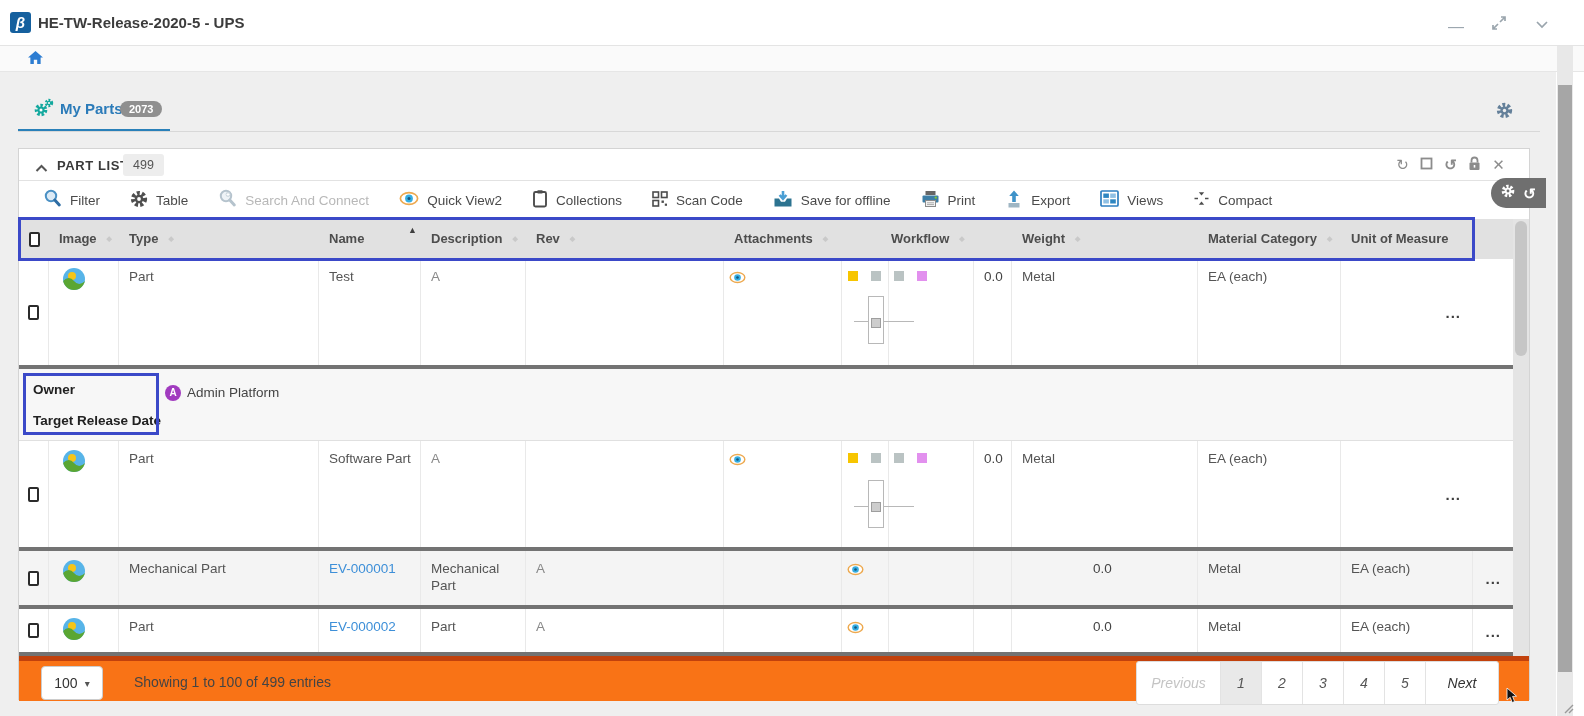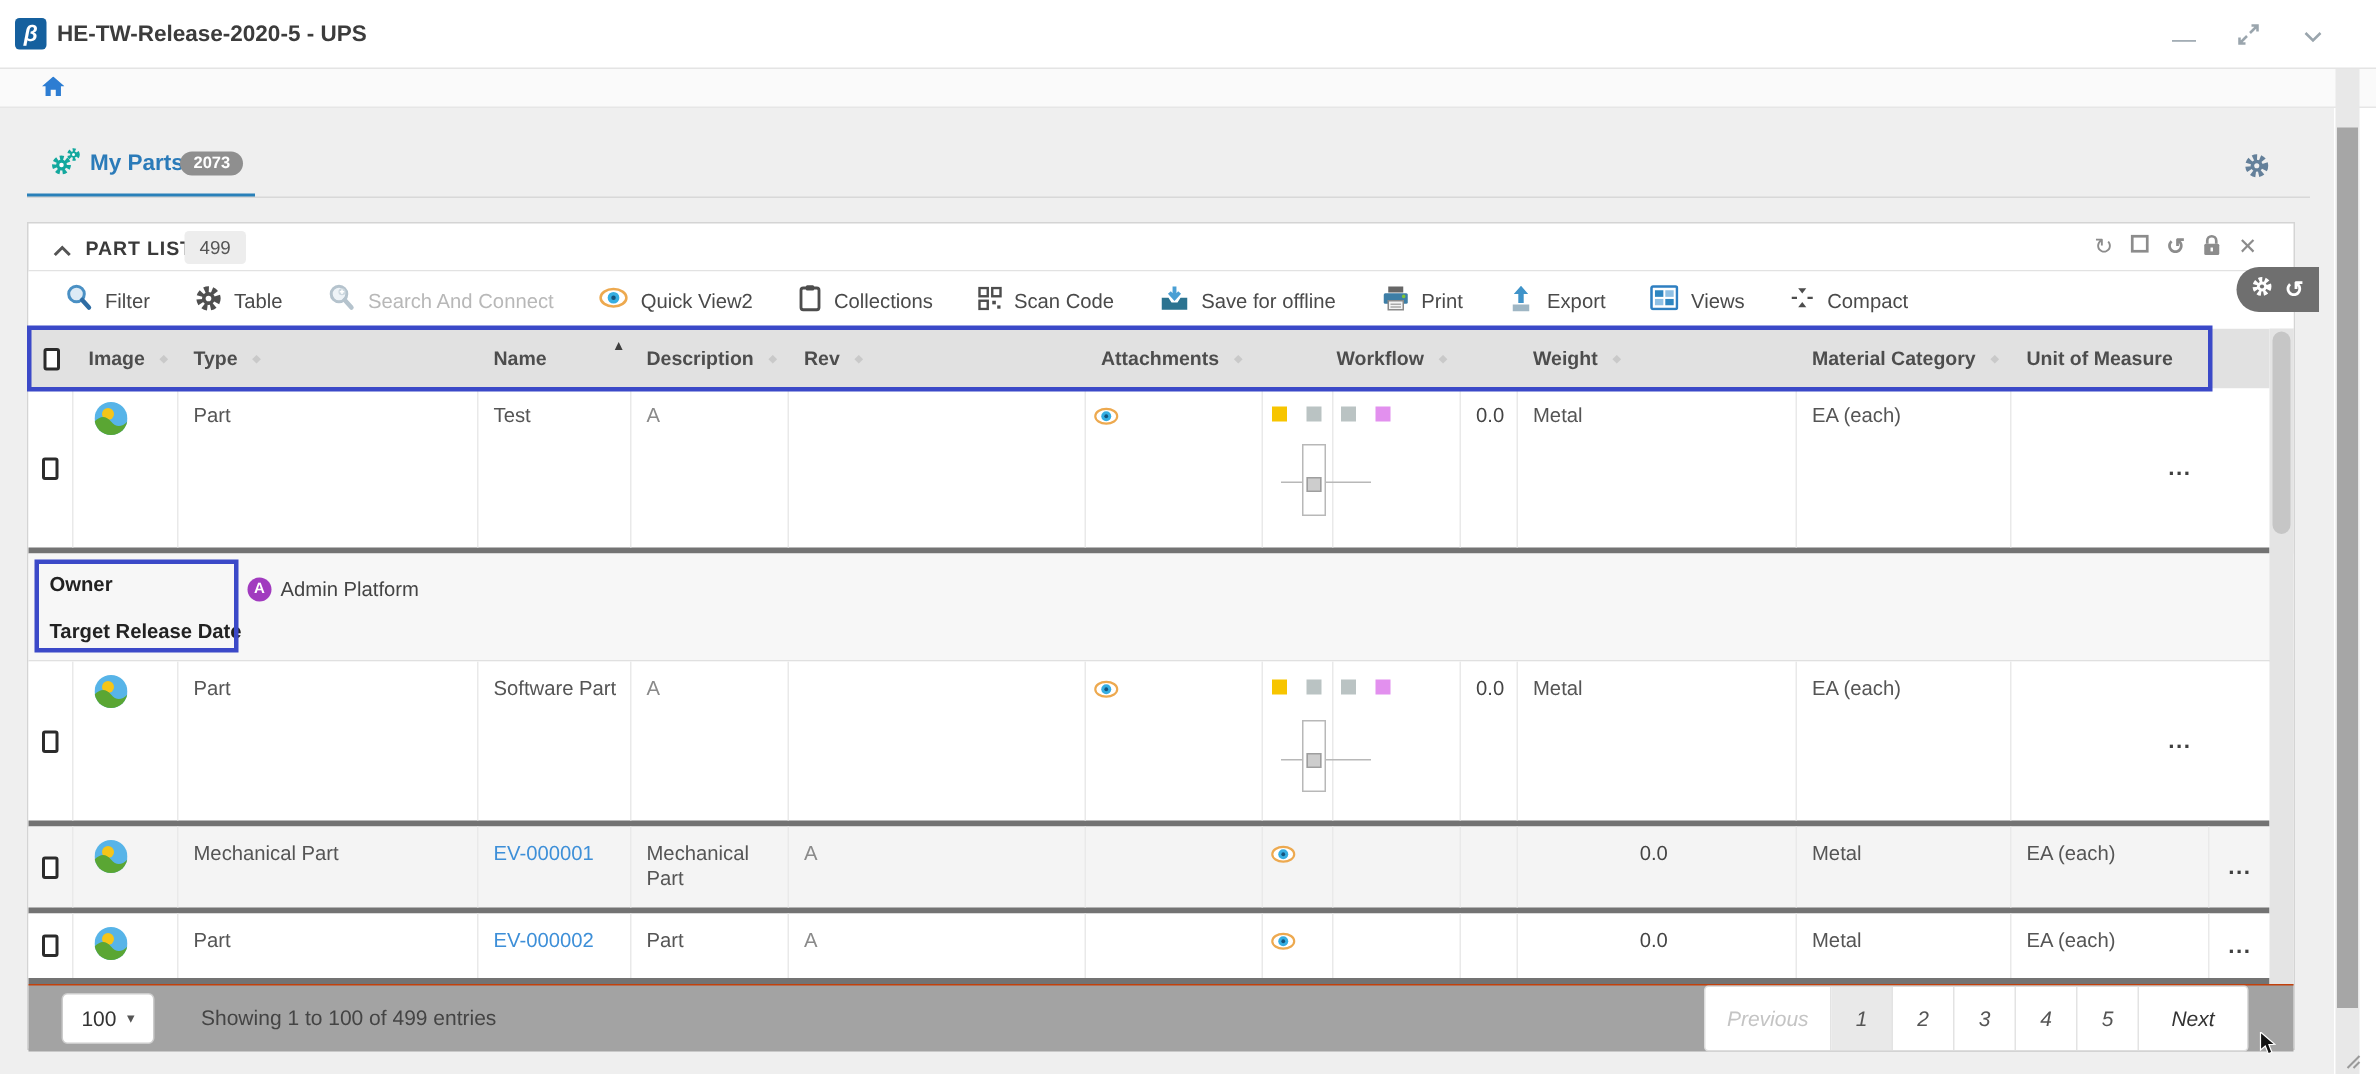--- a/index.html
+++ b/index.html
@@ -77,21 +77,21 @@
   .exp-value { position:absolute; left:168px; top:16px; font-size:13.5px; color:#444; }
 
   
   .header-highlight { position:absolute; left:-1px; top:68px; width:1457px; height:44px; border:3px solid #3b49c8; pointer-events:none; z-index:6; }
 
   
   .table-scrollbar { position:absolute; right:0; top:70px; width:16px; height:437px; background:#e4e4e4; }
   .table-scrollbar .thumb2 { position:absolute; left:2px; top:2px; width:12px; height:135px; background:#c6c6c6; border-radius:6px; }
 
   
-  .tfoot { position:relative; height:45px; background:#a3a3a3; border-top:1px solid #c2410c; }
+  .tfoot { position:relative; height:45px; background:#f97316; border-top:5px solid #c2410c; }
   .page-size { position:absolute; left:22px; top:5px; width:62px; height:34px; background:#fff; border:1px solid #ccc; border-radius:4px; font-size:14px; color:#333; display:flex; align-items:center; justify-content:center; gap:7px; cursor:pointer; }
   .page-size .caret { font-size:10px; color:#555; }
   .showing { position:absolute; left:115px; top:13px; font-size:14px; color:#444; }
   .pagination { position:absolute; right:30px; top:0; height:44px; background:#fff; border:1px solid #ddd; border-radius:3px; display:flex; overflow:hidden;font-style:italic; }
   .pg-btn { min-width:41px; padding:0 12px; display:flex; align-items:center; justify-content:center; font-size:14px; color:#555; border-right:1px solid #e3e3e3; cursor:pointer; }
   .pg-btn:last-child { border-right:none; }
   .pg-prev { color:#c4c4c4; min-width:84px; }
   .pg-next { min-width:72px; color:#333; }
   .pg-btn.active { background:#e9e9e9; }
 

